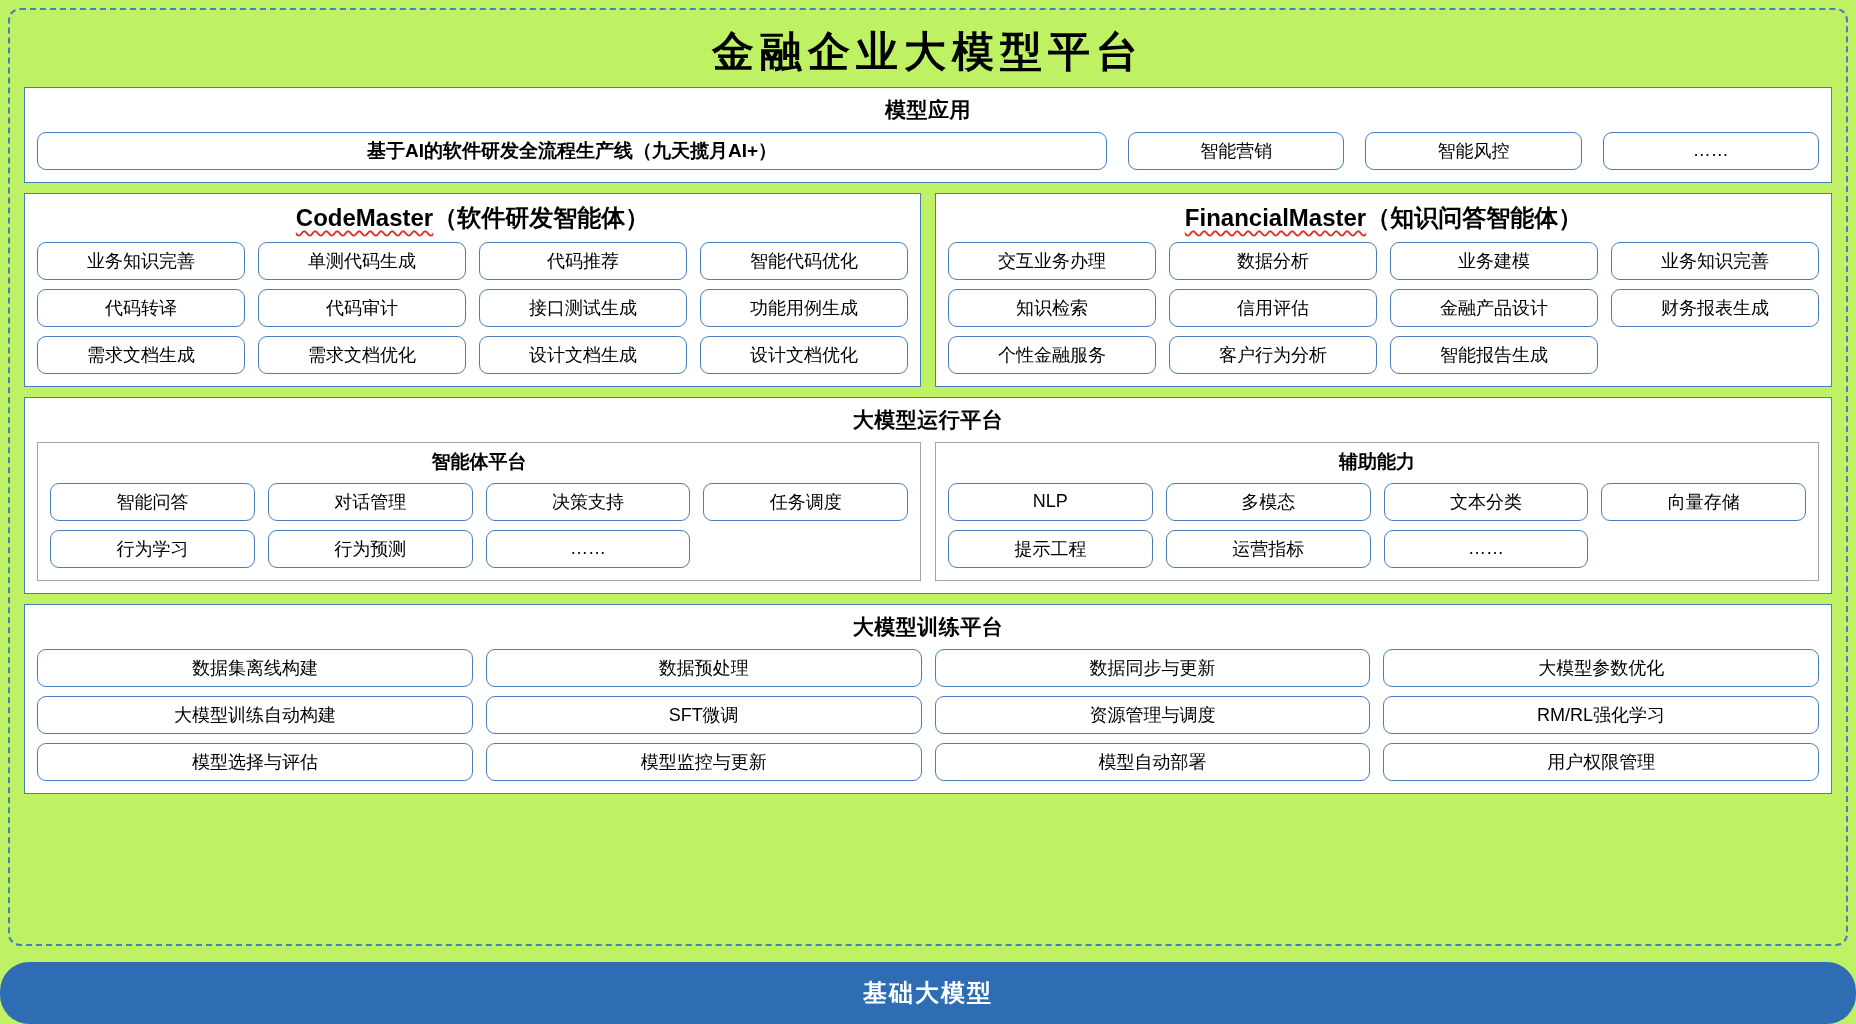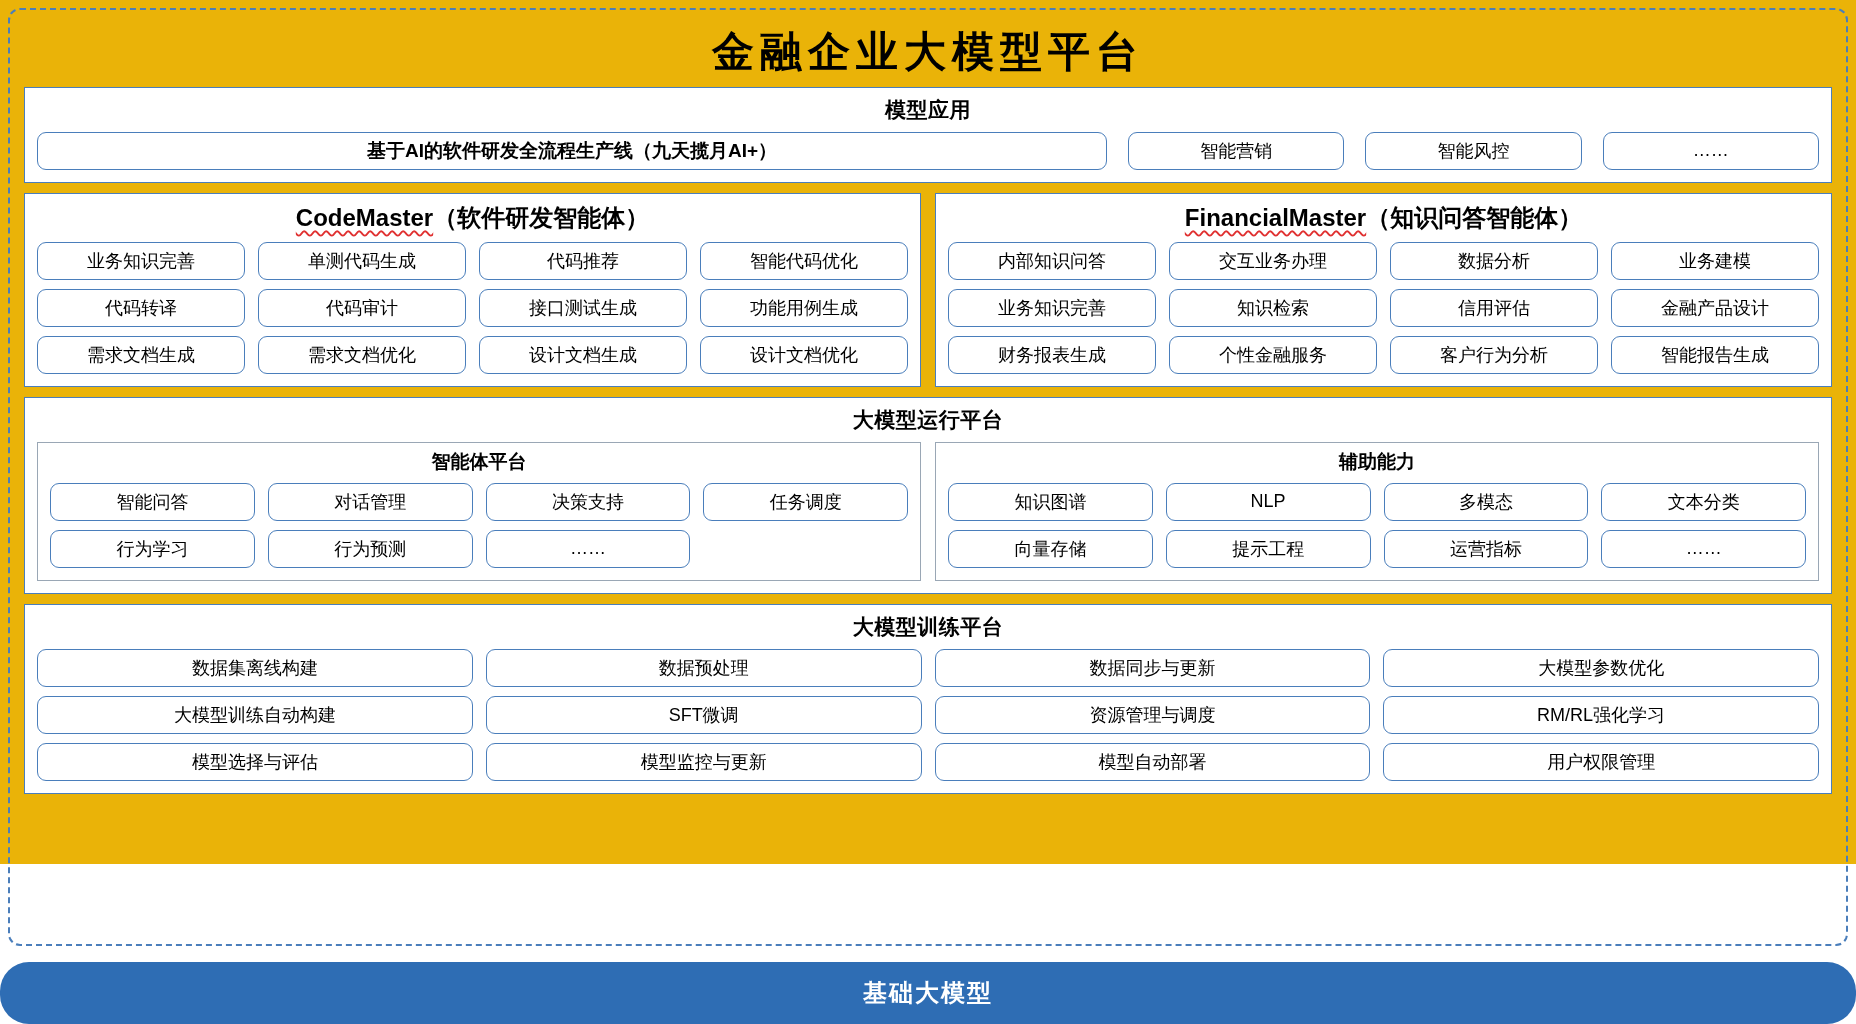--- a/index.html
+++ b/index.html
@@ -4,22 +4,22 @@
 <style>
   * { box-sizing: border-box; margin: 0; padding: 0; }
   html, body {
     width: 1856px; height: 1024px;
     background: #ffffff;
     font-family: "Liberation Sans", "DejaVu Sans", sans-serif;
     overflow: hidden;
   }
   .page {
     position: relative;
-    width: 1856px; height: 864px;
-    background: #eab308;
+    width: 1856px; height: 1024px;
+    background: #bef264;
   }
 
   
   .outer-frame {
     position: absolute;
     left: 8px; top: 8px;
     width: 1840px; height: 938px;
     border: 2px dashed #4a7ebb;
     border-radius: 12px;
     padding: 10px 14px 12px 14px;
@@ -182,21 +182,20 @@
           <div class="chip">需求文档生成</div>
           <div class="chip">需求文档优化</div>
           <div class="chip">设计文档生成</div>
           <div class="chip">设计文档优化</div>
         </div>
       </div>
 
       <div class="panel">
         <div class="master-title"><span class="spell">FinancialMaster</span><span>（知识问答智能体）</span></div>
         <div class="grid4">
-          <div class="chip">内部知识问答</div>
           <div class="chip">交互业务办理</div>
           <div class="chip">数据分析</div>
           <div class="chip">业务建模</div>
           <div class="chip">业务知识完善</div>
           <div class="chip">知识检索</div>
           <div class="chip">信用评估</div>
           <div class="chip">金融产品设计</div>
           <div class="chip">财务报表生成</div>
           <div class="chip">个性金融服务</div>
           <div class="chip">客户行为分析</div>
@@ -219,21 +218,20 @@
             <div class="chip">任务调度</div>
             <div class="chip">行为学习</div>
             <div class="chip">行为预测</div>
             <div class="chip">……</div>
           </div>
         </div>
 
         <div class="subpanel">
           <div class="panel-subtitle">辅助能力</div>
           <div class="grid4">
-            <div class="chip">知识图谱</div>
             <div class="chip">NLP</div>
             <div class="chip">多模态</div>
             <div class="chip">文本分类</div>
             <div class="chip">向量存储</div>
             <div class="chip">提示工程</div>
             <div class="chip">运营指标</div>
             <div class="chip">……</div>
           </div>
         </div>
 

